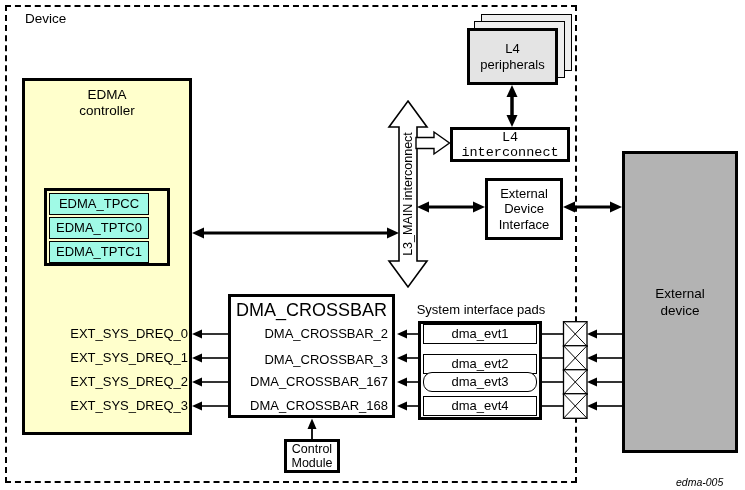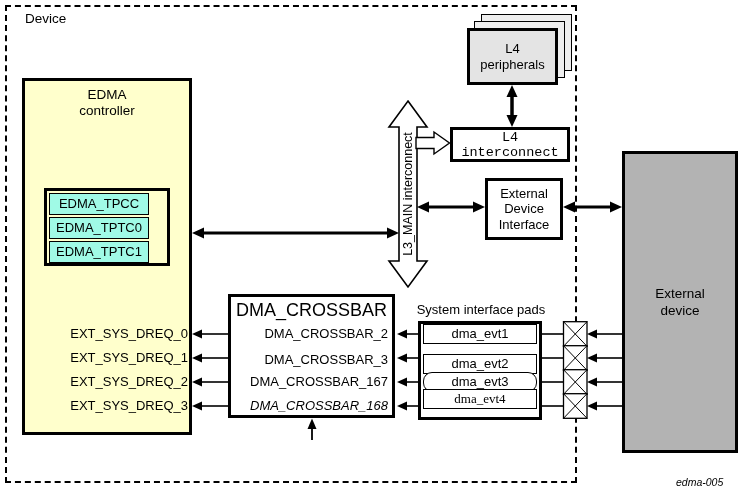--- a/index.html
+++ b/index.html
@@ -70,44 +70,46 @@
   <div class="abs rlabel" style="top:325px;">EXT_SYS_DREQ_0</div>
   <div class="abs rlabel" style="top:349px;">EXT_SYS_DREQ_1</div>
   <div class="abs rlabel" style="top:373px;">EXT_SYS_DREQ_2</div>
   <div class="abs rlabel" style="top:397px;">EXT_SYS_DREQ_3</div>
 
   <div class="abs box crossbar">
     <div class="crossbar-title">DMA_CROSSBAR</div>
     <div class="crossbar-row" style="top:28px;">DMA_CROSSBAR_2</div>
     <div class="crossbar-row" style="top:54px;">DMA_CROSSBAR_3</div>
     <div class="crossbar-row" style="top:76px;">DMA_CROSSBAR_167</div>
-    <div class="crossbar-row" style="top:100px;font-style:italic;">DMA_CROSSBAR_168</div>
-  </div>
-
+    <div class="crossbar-row" style="top:100px;">DMA_CROSSBAR_168</div>
+  </div>
+
+  <div class="abs box ctrl flexc pre">Control
+Module</div>
 
   <div class="abs l4back" style="left:481px;top:14px;"></div>
   <div class="abs l4back" style="left:474px;top:21px;"></div>
   <div class="abs box l4front flexc pre">L4
 peripherals</div>
 
   <div class="abs box l4i flexc">L4 interconnect</div>
 
   <div class="abs box edi flexc pre">External
 Device
 Interface</div>
 
   <div class="abs box extdev flexc pre">External
 device</div>
 
   <div class="abs padslbl">System interface pads</div>
   <div class="abs box evtbox">
     <div class="evt-row" style="top:0px;">dma_evt1</div>
     <div class="evt-row" style="top:24px;margin-top:6px;">dma_evt2</div>
     <div class="evt-row" style="top:48px;border-radius:9px;">dma_evt3</div>
-    <div class="evt-row" style="top:65px;font-family:Liberation Serif, serif;">dma_evt4</div>
+    <div class="evt-row" style="top:72px;">dma_evt4</div>
   </div>
 
   <div class="abs figlbl">edma-005</div>
 
   <svg class="layer conn" width="745" height="490" viewBox="0 0 745 490">
 
     <g>
       <line class="ln" x1="204" y1="233" x2="387" y2="233" stroke-width="3"></line>
       <polygon class="hd" points="192,233 204,227.5 204,238.5"></polygon>
       <polygon class="hd" points="399,233 387,227.5 387,238.5"></polygon>

